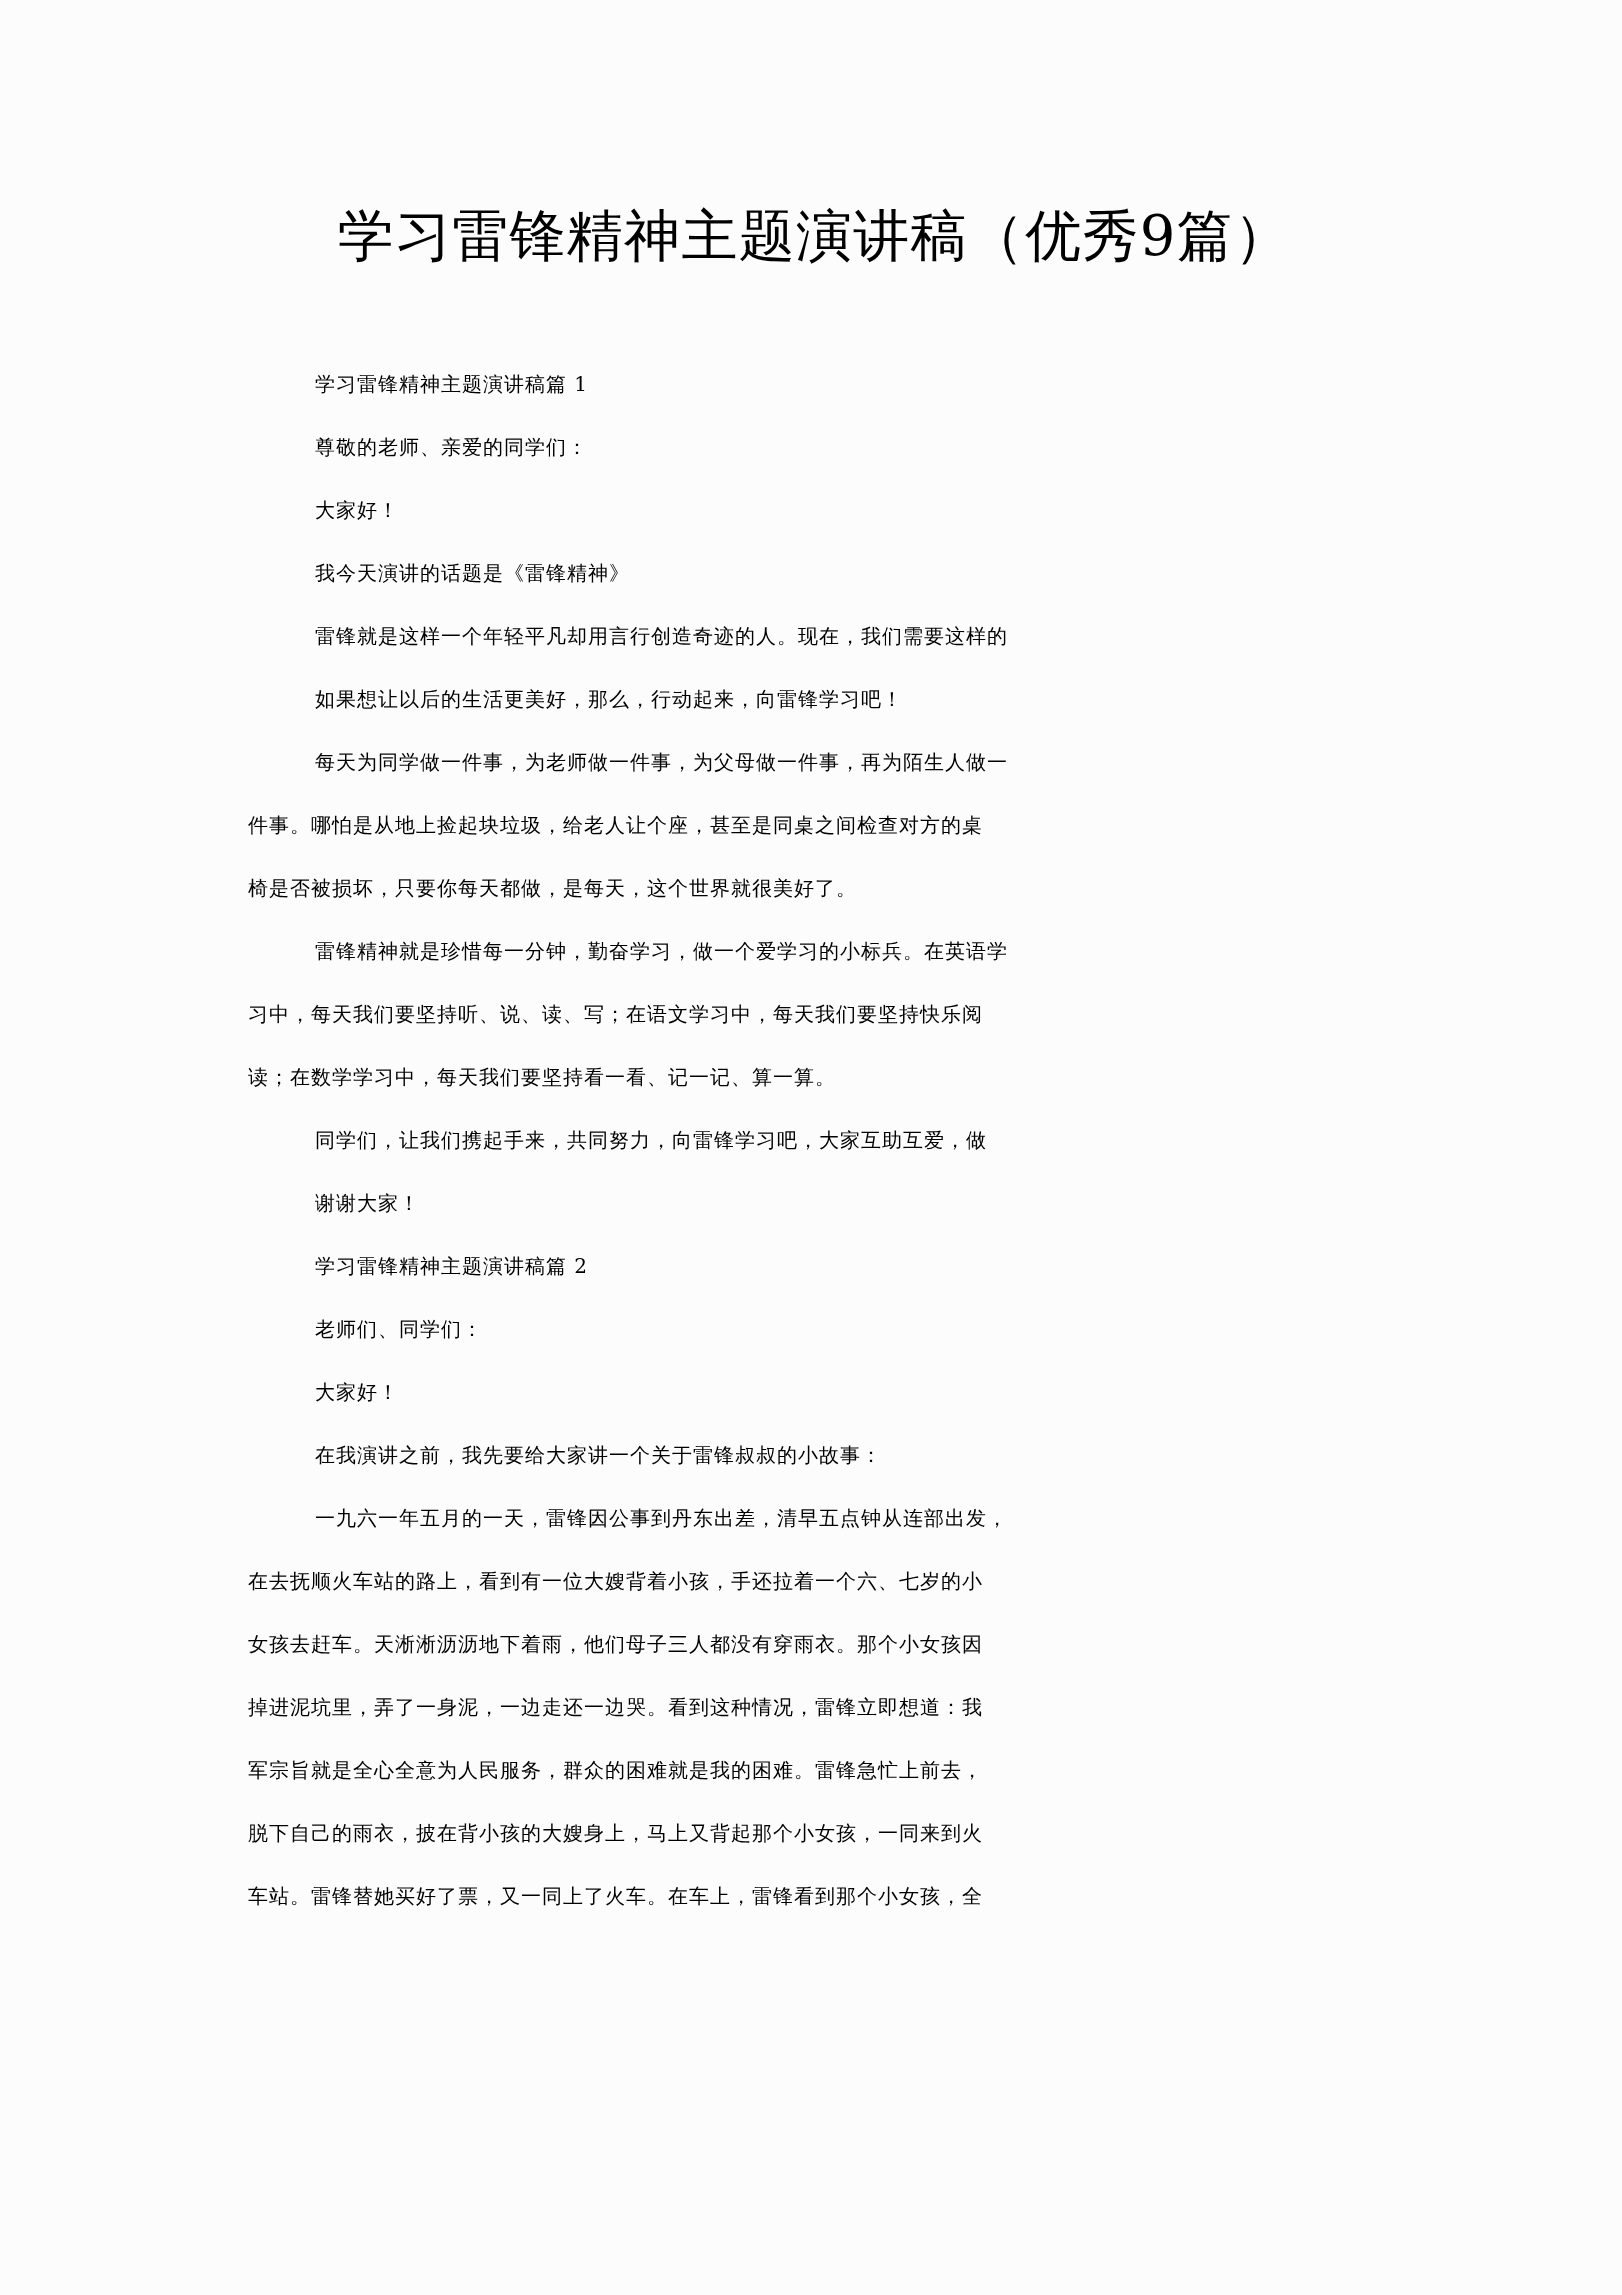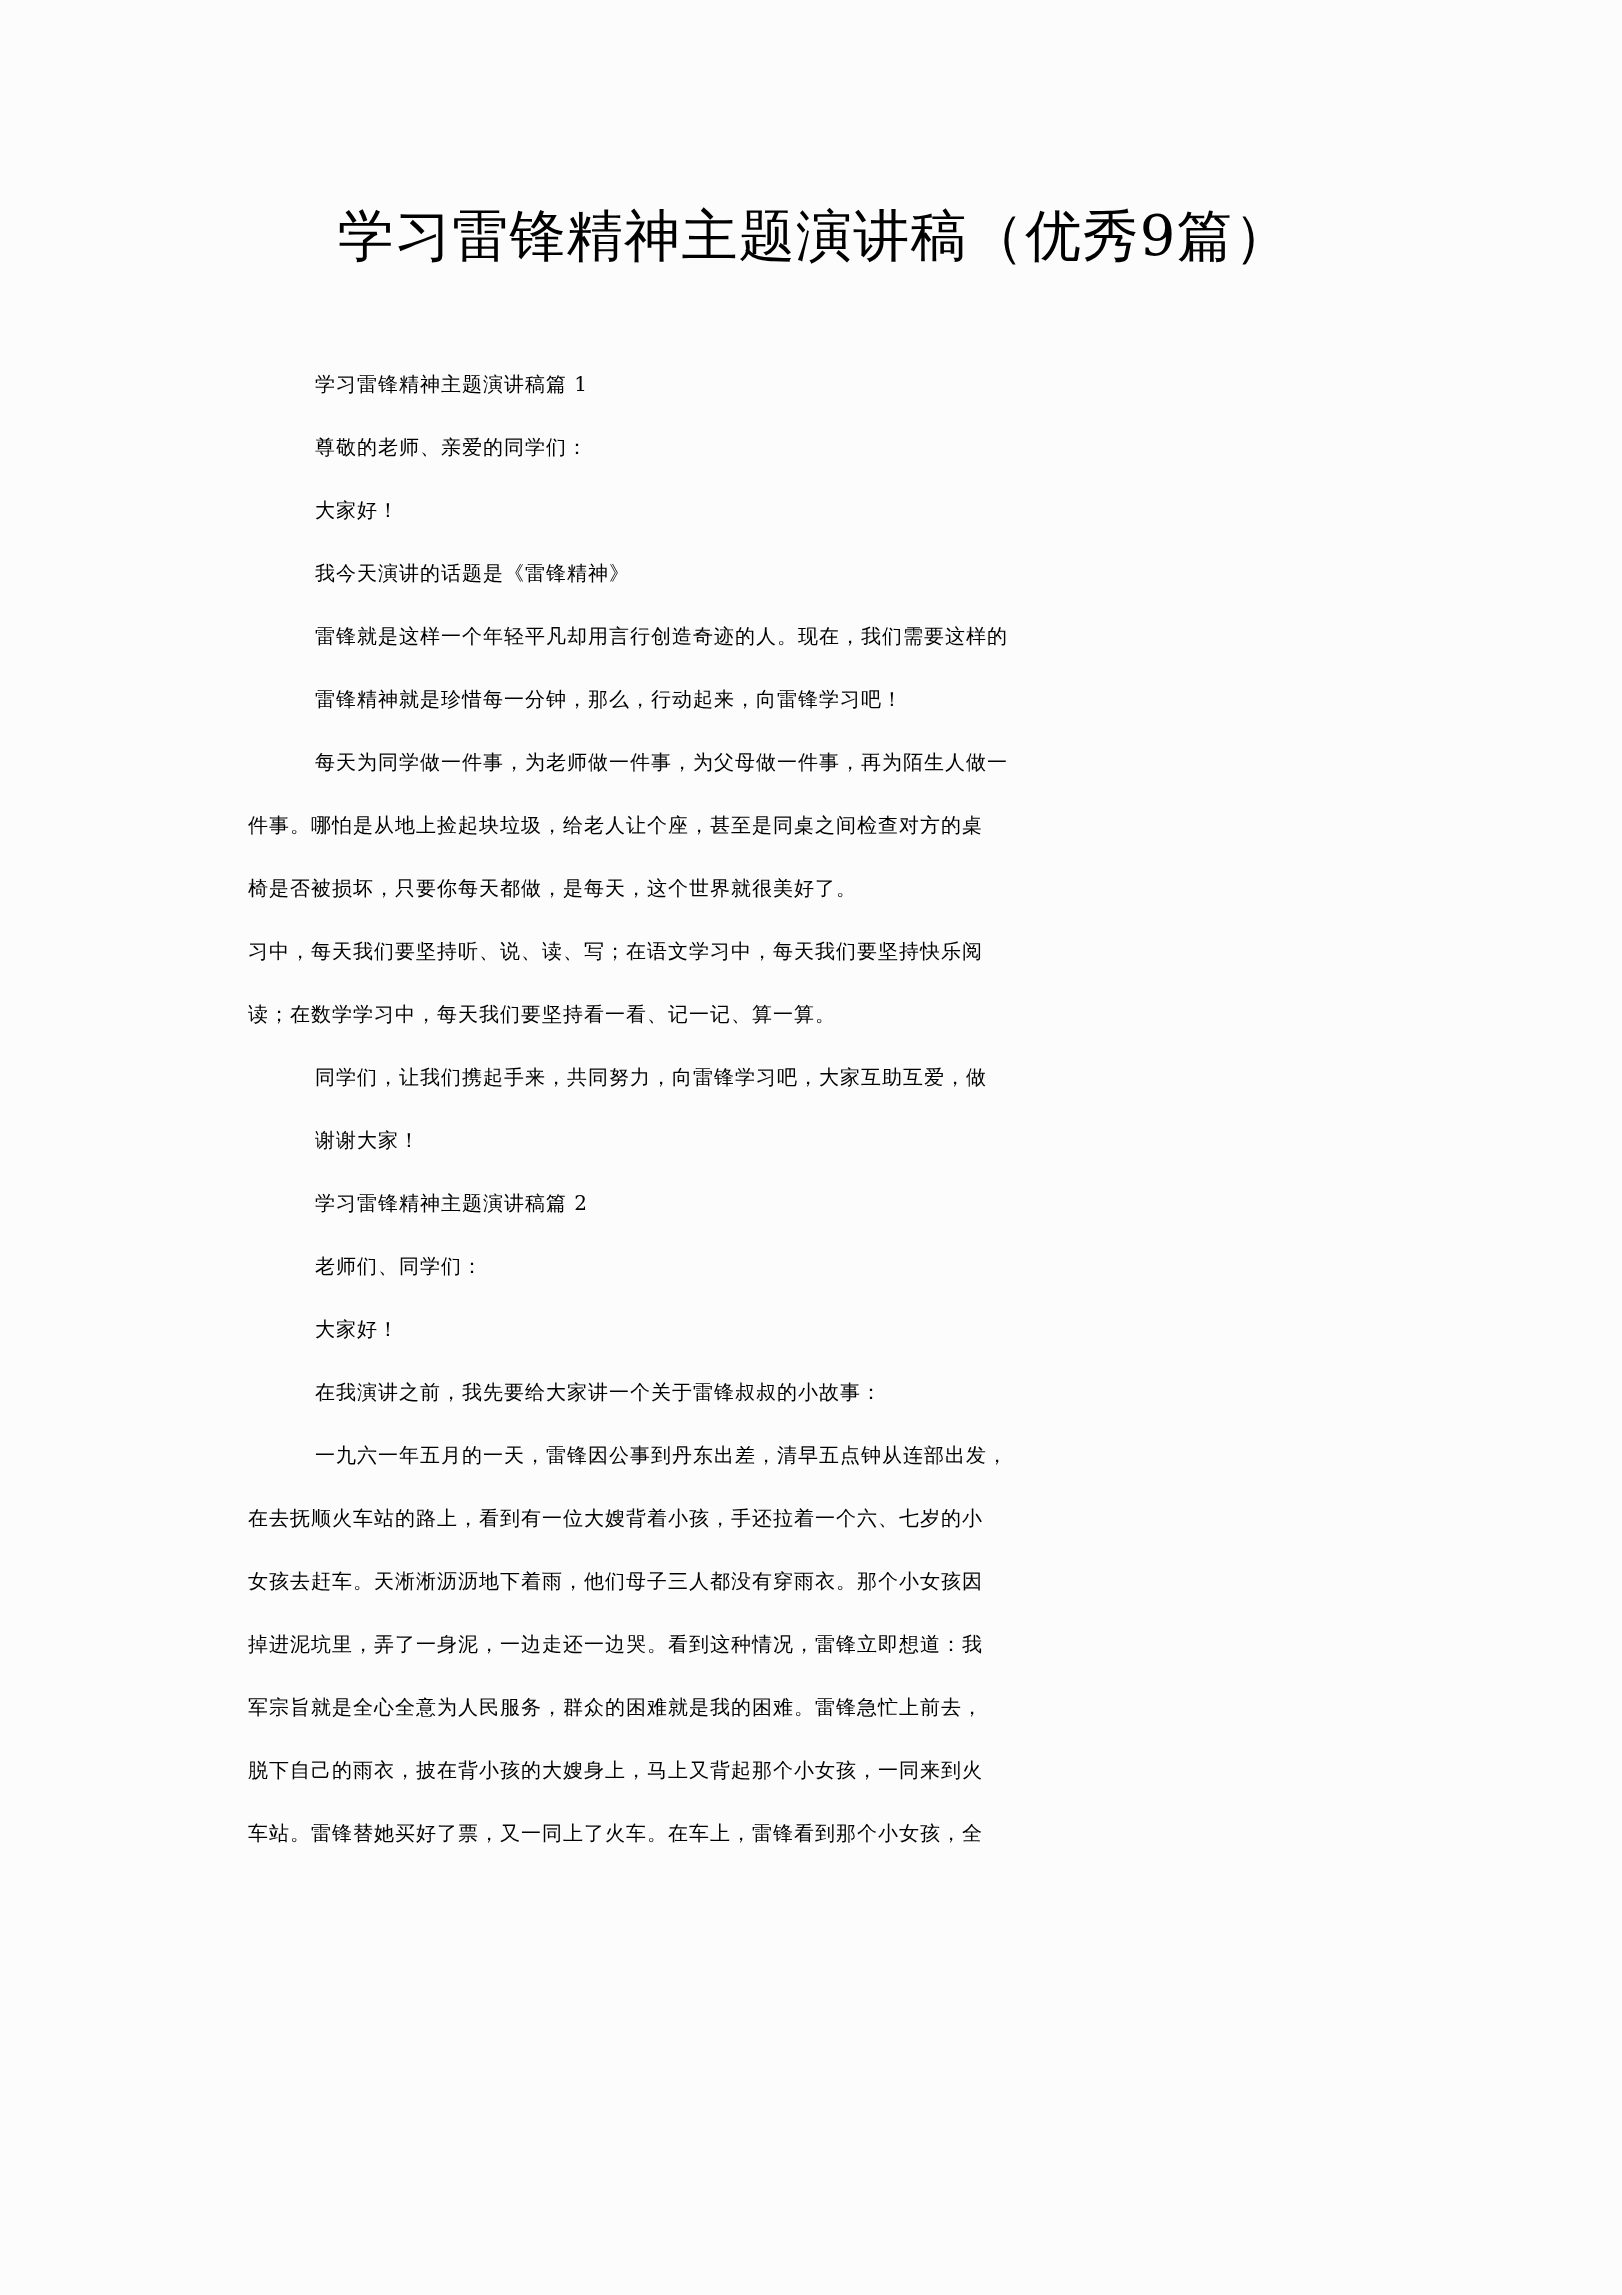--- a/index.html
+++ b/index.html
@@ -25,24 +25,25 @@
 <body>
 
 <div class="page">
   <div class="title">学习雷锋精神主题演讲稿（优秀9篇）</div>
   <div class="body" id="doc-body">
       <div class="line indent">学习雷锋精神主题演讲稿篇 1</div>
       <div class="line indent">尊敬的老师、亲爱的同学们：</div>
       <div class="line indent">大家好！</div>
       <div class="line indent">我今天演讲的话题是《雷锋精神》</div>
       <div class="line indent">雷锋就是这样一个年轻平凡却用言行创造奇迹的人。现在，我们需要这样的</div>
-      <div class="line indent">雷锋精神就是珍惜每一分钟，那么，行动起来，向雷锋学习吧！</div>
+      <div class="line indent">如果想让以后的生活更美好，那么，行动起来，向雷锋学习吧！</div>
       <div class="line indent">每天为同学做一件事，为老师做一件事，为父母做一件事，再为陌生人做一</div>
       <div class="line">件事。哪怕是从地上捡起块垃圾，给老人让个座，甚至是同桌之间检查对方的桌</div>
       <div class="line">椅是否被损坏，只要你每天都做，是每天，这个世界就很美好了。</div>
+      <div class="line indent">雷锋精神就是珍惜每一分钟，勤奋学习，做一个爱学习的小标兵。在英语学</div>
       <div class="line">习中，每天我们要坚持听、说、读、写；在语文学习中，每天我们要坚持快乐阅</div>
       <div class="line">读；在数学学习中，每天我们要坚持看一看、记一记、算一算。</div>
       <div class="line indent">同学们，让我们携起手来，共同努力，向雷锋学习吧，大家互助互爱，做</div>
       <div class="line indent">谢谢大家！</div>
       <div class="line indent">学习雷锋精神主题演讲稿篇 2</div>
       <div class="line indent">老师们、同学们：</div>
       <div class="line indent">大家好！</div>
       <div class="line indent">在我演讲之前，我先要给大家讲一个关于雷锋叔叔的小故事：</div>
       <div class="line indent">一九六一年五月的一天，雷锋因公事到丹东出差，清早五点钟从连部出发，</div>
       <div class="line">在去抚顺火车站的路上，看到有一位大嫂背着小孩，手还拉着一个六、七岁的小</div>

